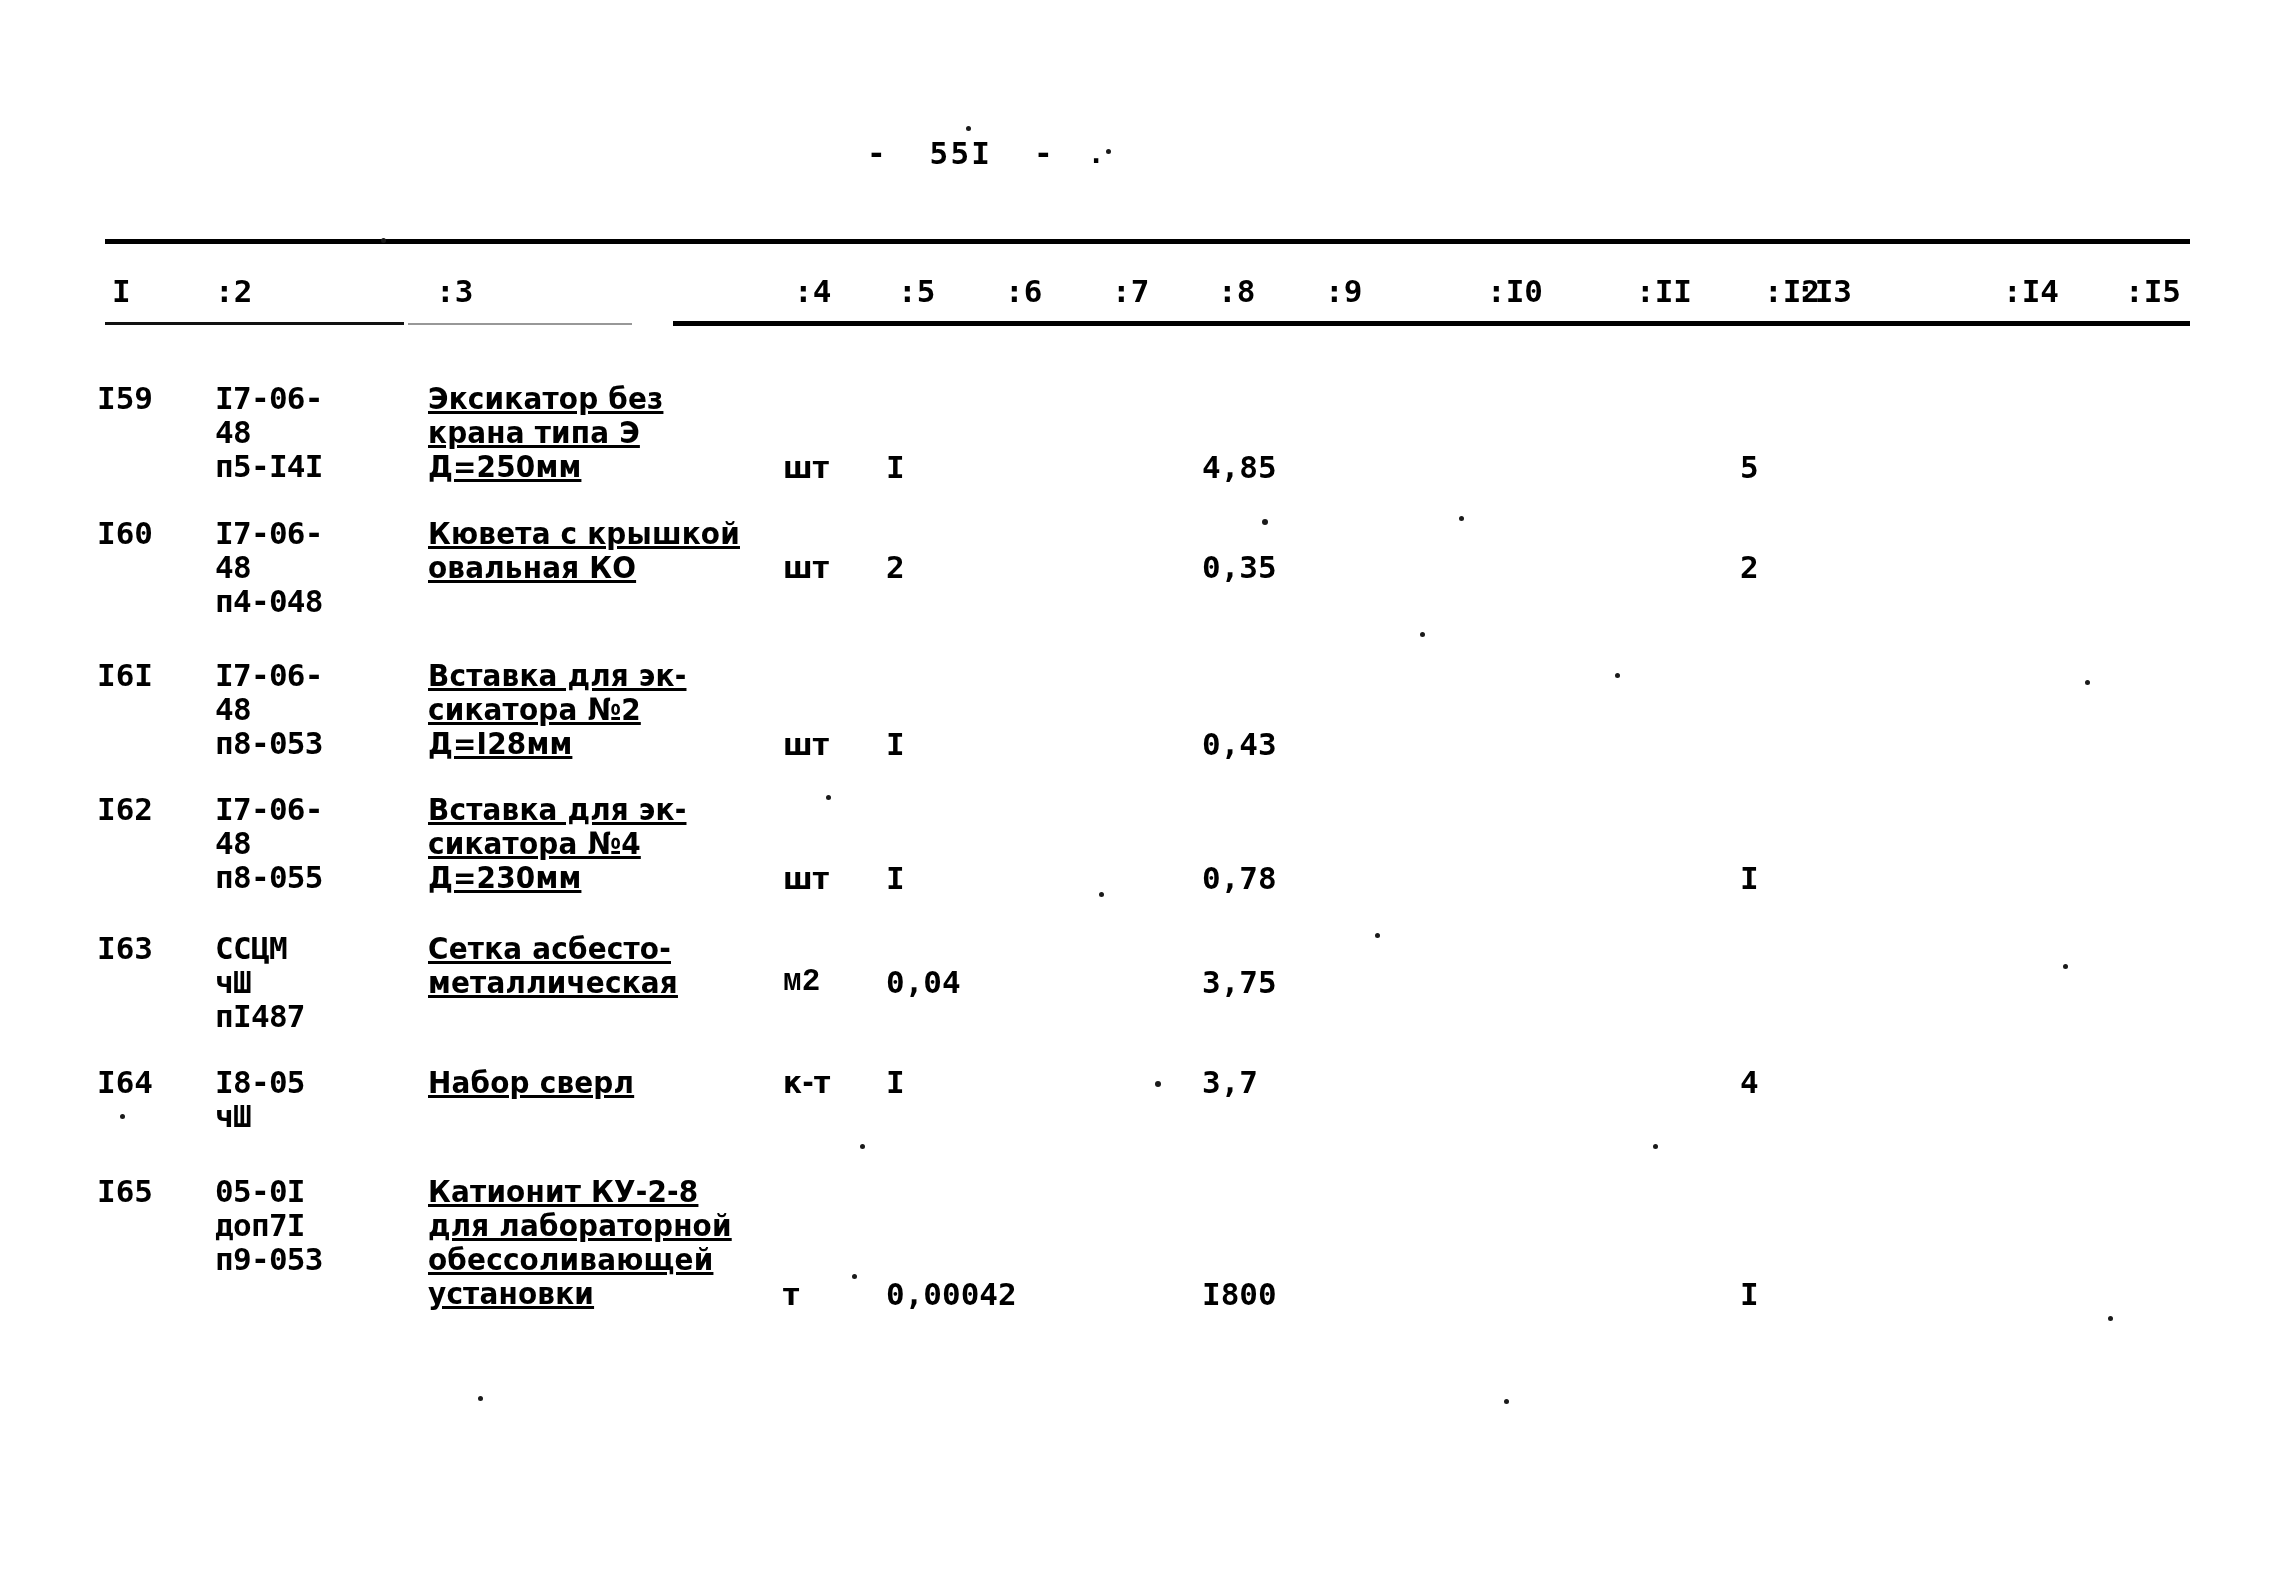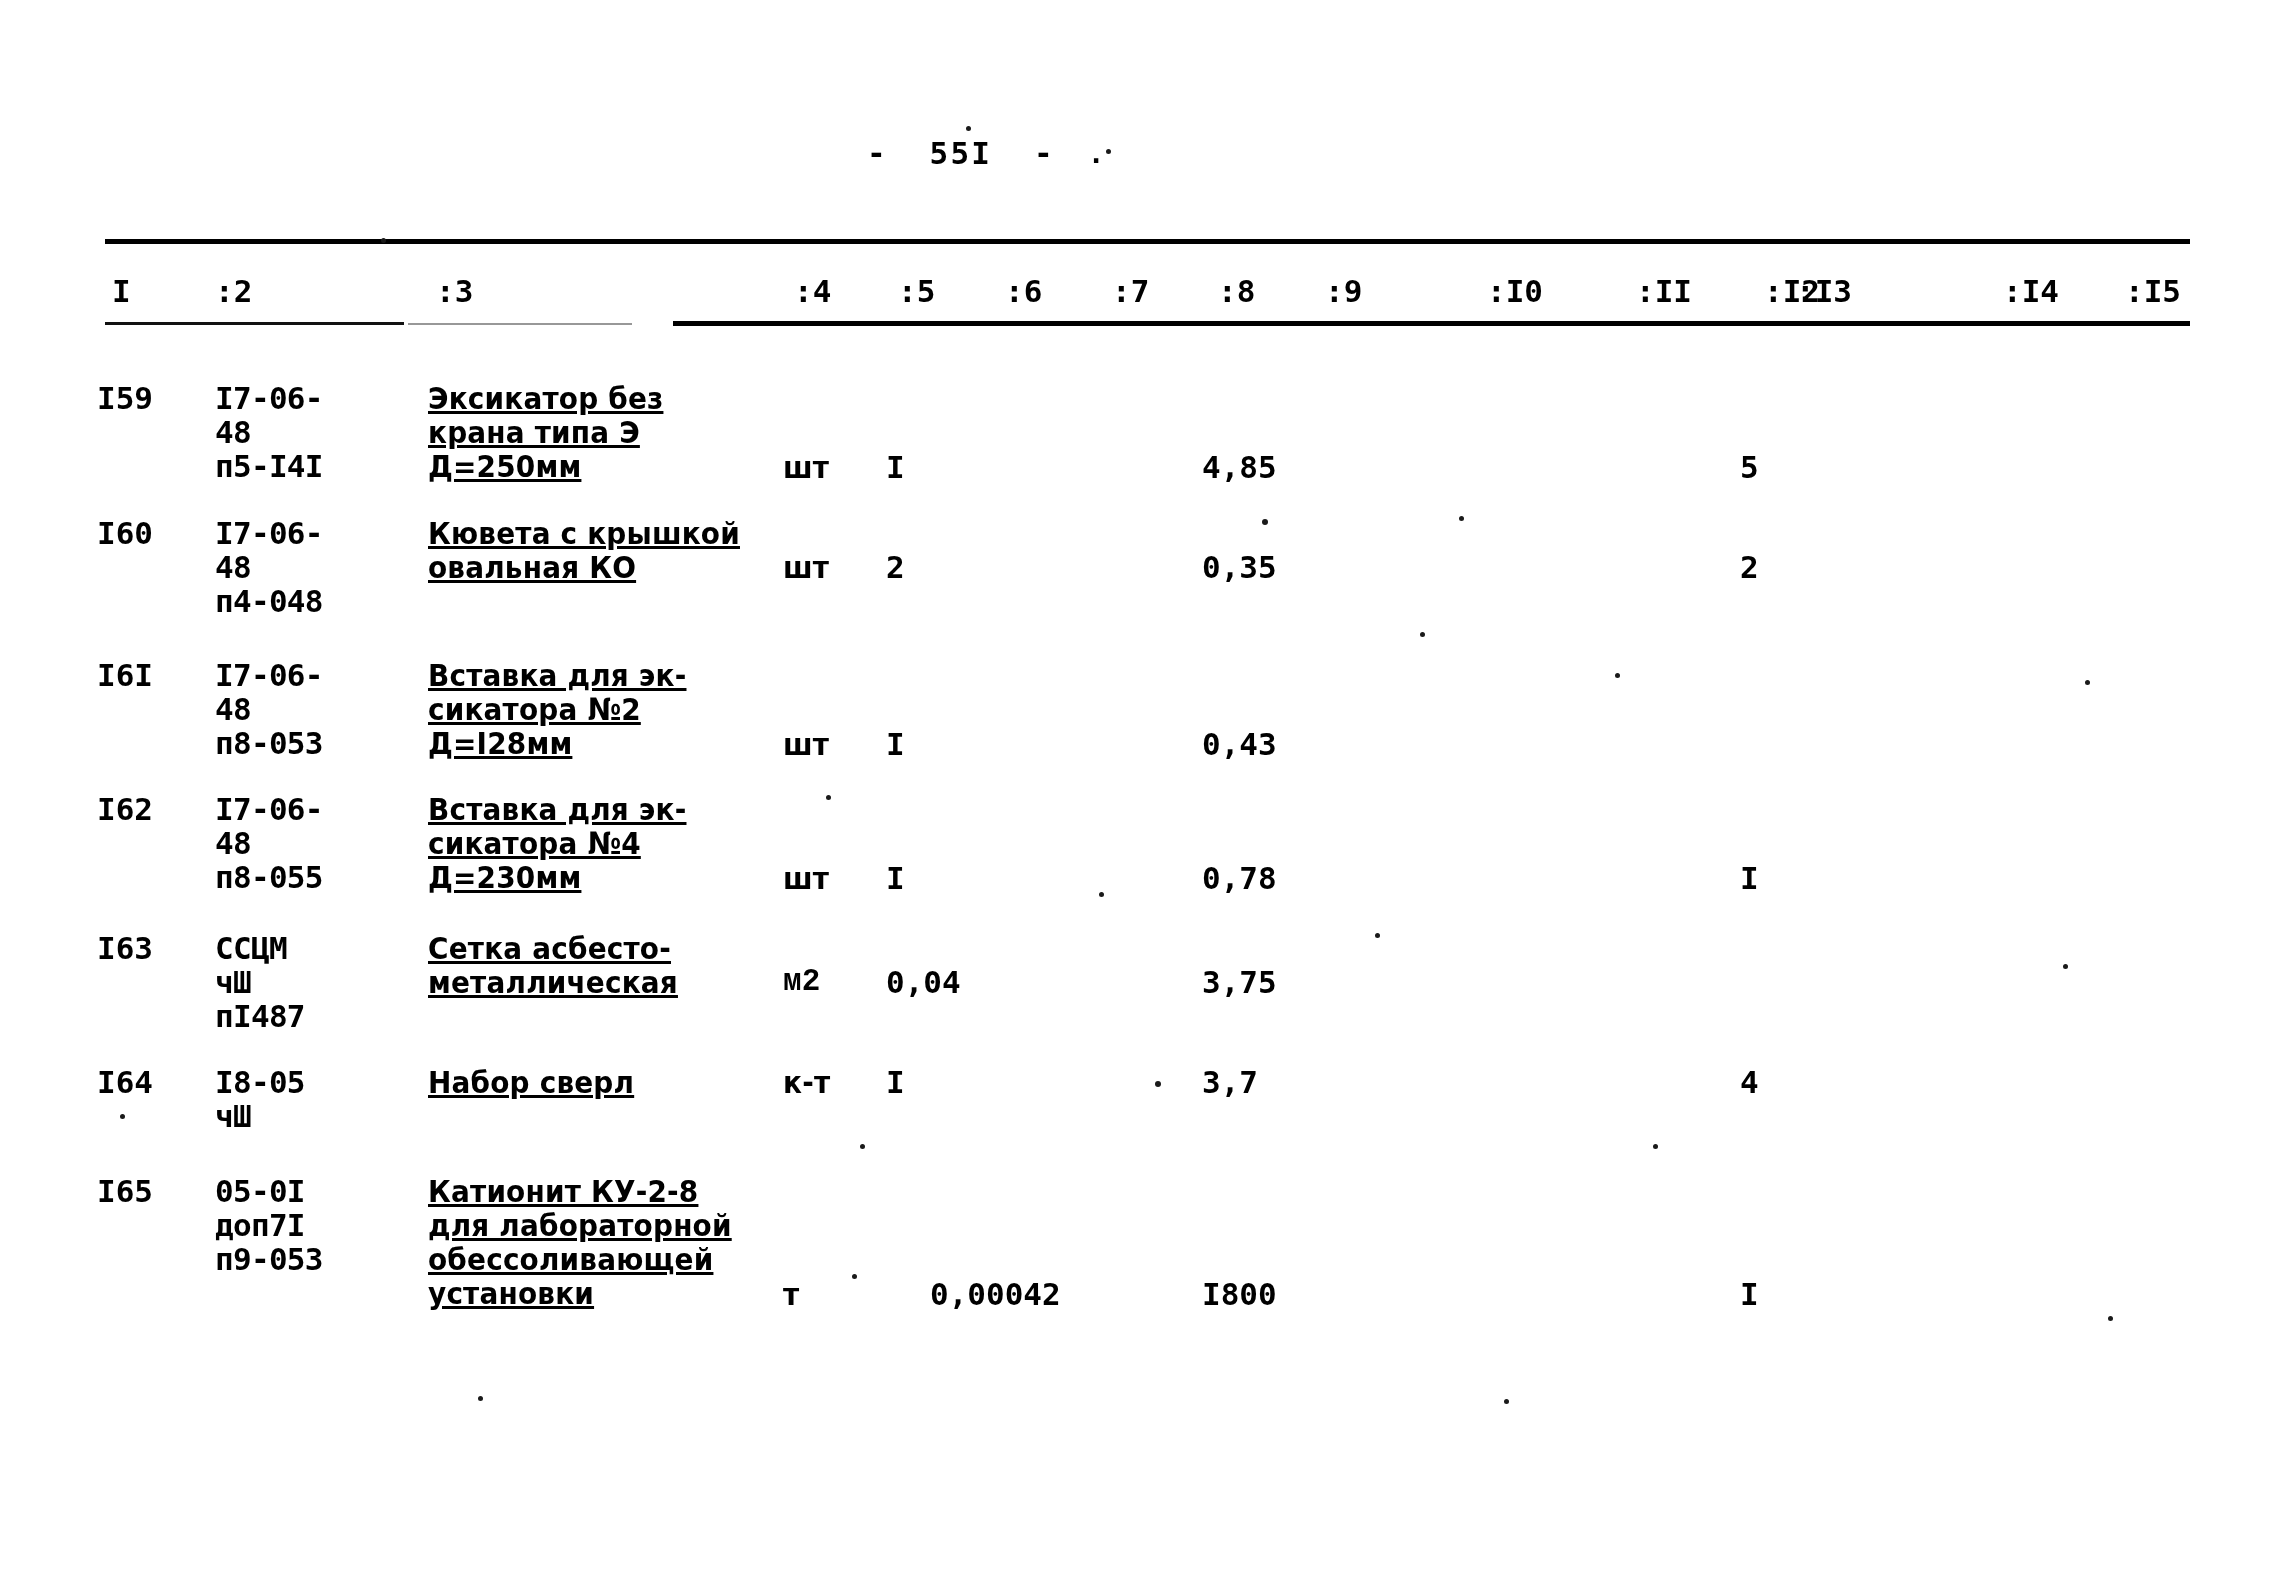--- a/index.html
+++ b/index.html
@@ -261,21 +261,21 @@
       <div class="row" style="top: 1174px;">
         <div class="cell num mono-val">I65</div>
         <div class="cell code">05-0I
 доп7I
 п9-053</div>
         <div class="cell name">Катионит КУ-2-8
 для лабораторной
 обессоливающей
 установки</div>
         <div class="cell unit" style="top: 103px;">т</div>
-        <div class="cell qty mono-val" style="top: 103px; margin-left: 44px;">0,00042</div>
+        <div class="cell qty mono-val" style="top: 103px;">0,00042</div>
         <div class="cell price mono-val" style="top: 103px;">I800</div>
         <div class="cell c12 mono-val" style="top: 103px;">I</div>
       </div>
     </div>
 
   <div class="speck" style="left:381px;top:238px;width:5.2px;height:5.2px;"></div>
   <div class="speck" style="left:966px;top:126px;width:5.2px;height:5.2px;"></div>
   <div class="speck" style="left:1106px;top:149px;width:5.2px;height:5.2px;"></div>
   <div class="speck" style="left:1262px;top:519px;width:6px;height:6px;"></div>
   <div class="speck" style="left:1459px;top:516px;width:5.2px;height:5.2px;"></div>

